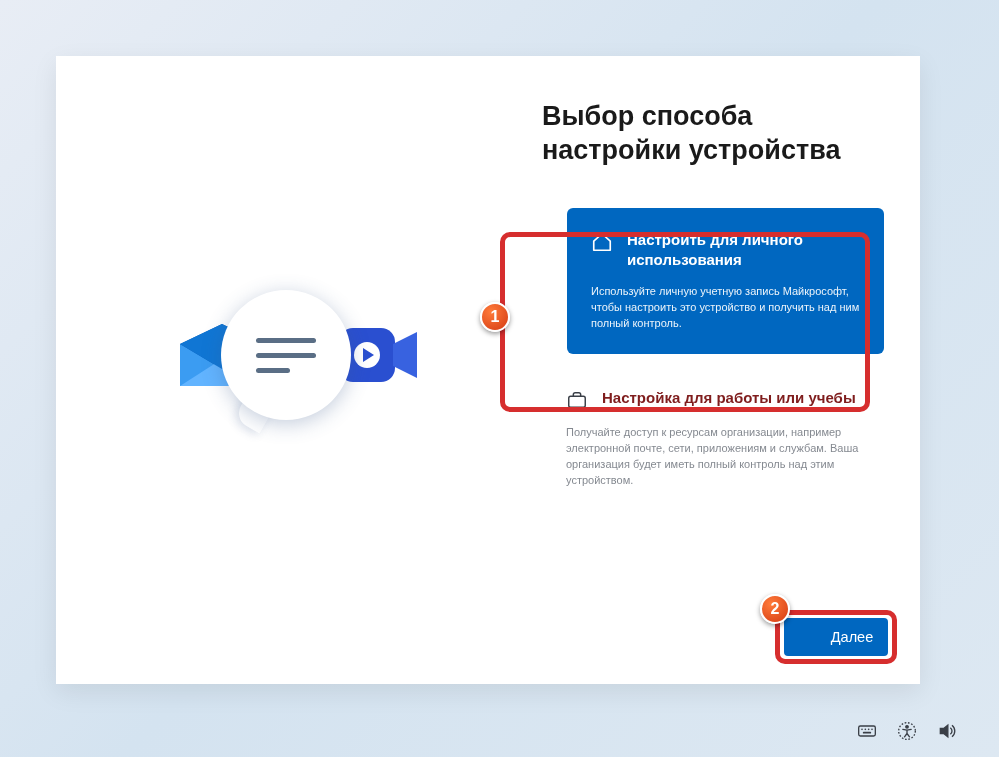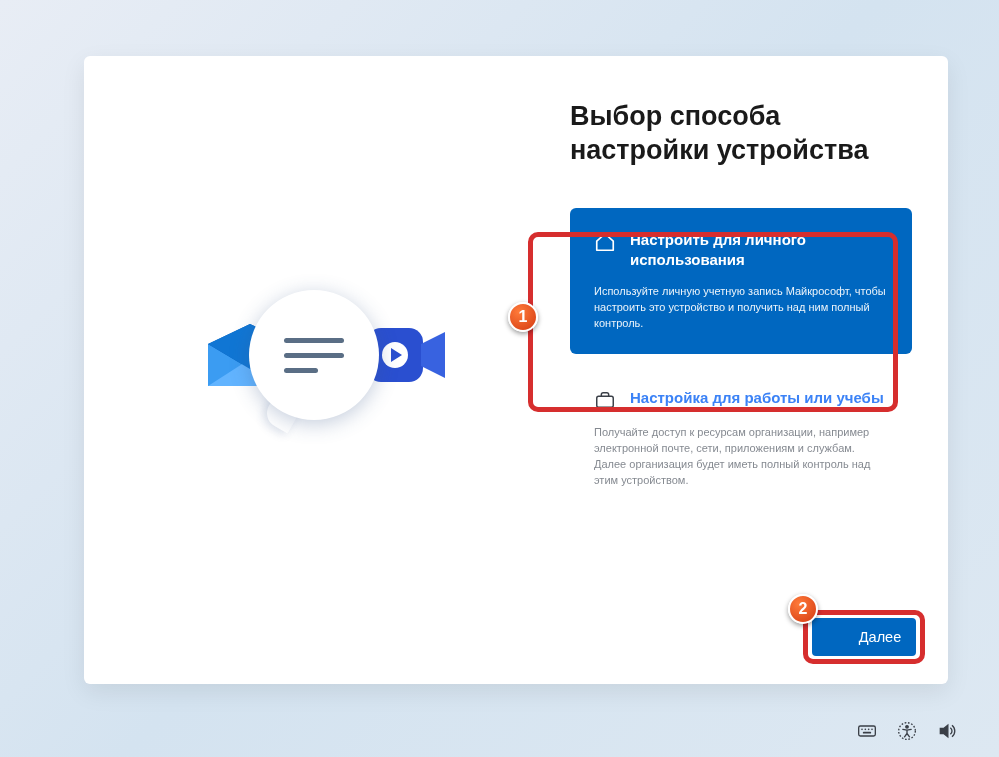--- a/index.html
+++ b/index.html
@@ -11,25 +11,25 @@
       width: 999px;
       height: 757px;
       background: linear-gradient(135deg, #e8edf5 0%, #d4e3f0 50%, #dde8f2 100%);
       font-family: 'Segoe UI', -apple-system, sans-serif;
       position: relative;
       overflow: hidden;
     }
     .window {
       position: absolute;
       top: 56px;
-      left: 84px;
+      left: 56px;
       width: 864px;
       height: 628px;
       background: #fff;
-      border-radius: 6px;
+      border-radius: 0;
       box-shadow: 0 8px 24px rgba(0,0,0,0.08);
       display: flex;
     }
     .left-panel {
       width: 450px;
       display: flex;
       align-items: center;
       justify-content: center;
       position: relative;
     }
@@ -111,20 +111,21 @@
     }
     .option {
       border-radius: 6px;
       padding: 22px 24px;
       margin-bottom: 12px;
       position: relative;
     }
     .option.selected {
       background: #0067c0;
       color: #fff;
+      margin-left: 25px;
     }
     .option .option-header {
       display: flex;
       align-items: flex-start;
       gap: 14px;
       margin-bottom: 14px;
     }
     .option .opt-icon {
       flex-shrink: 0;
       width: 22px;
@@ -135,21 +136,21 @@
       font-size: 15px;
       font-weight: 600;
       line-height: 1.35;
     }
     .option .opt-desc {
       font-size: 11px;
       line-height: 1.45;
       opacity: 0.92;
     }
     .option.unselected .opt-title {
-      color: #3b82f6;
+      color: #7f1d1d;
     }
     .option.unselected .opt-desc {
       color: #7a7f87;
     }
     .option.unselected {
       background: #fff;
     }
     .highlight-box-1 {
       position: absolute;
       border: 5px solid #d62e2e;
@@ -270,21 +271,21 @@
     </div>
 
     <div class="option unselected">
       <div class="option-header">
         <svg class="opt-icon" viewBox="0 0 24 24" fill="none" stroke="#3a3f47" stroke-width="1.6">
           <rect x="3" y="8" width="18" height="12" rx="2"></rect>
           <path d="M8 8 V6 a2 2 0 0 1 2-2 h4 a2 2 0 0 1 2 2 V8"></path>
         </svg>
         <div class="opt-title">Настройка для работы или учебы</div>
       </div>
-      <div class="opt-desc">Получайте доступ к ресурсам организации, например электронной почте, сети, приложениям и службам. Далее организация будет иметь полный контроль над этим устройством.</div>
+      <div class="opt-desc">Получайте доступ к ресурсам организации, например электронной почте, сети, приложениям и службам. Ваша организация будет иметь полный контроль над этим устройством.</div>
     </div>
 
     <div class="highlight-box-1"></div>
     <div class="badge badge-1">1</div>
 
     <button class="next-button">Далее</button>
 
     <div class="highlight-box-2"></div>
     <div class="badge badge-2">2</div>
   </div>

